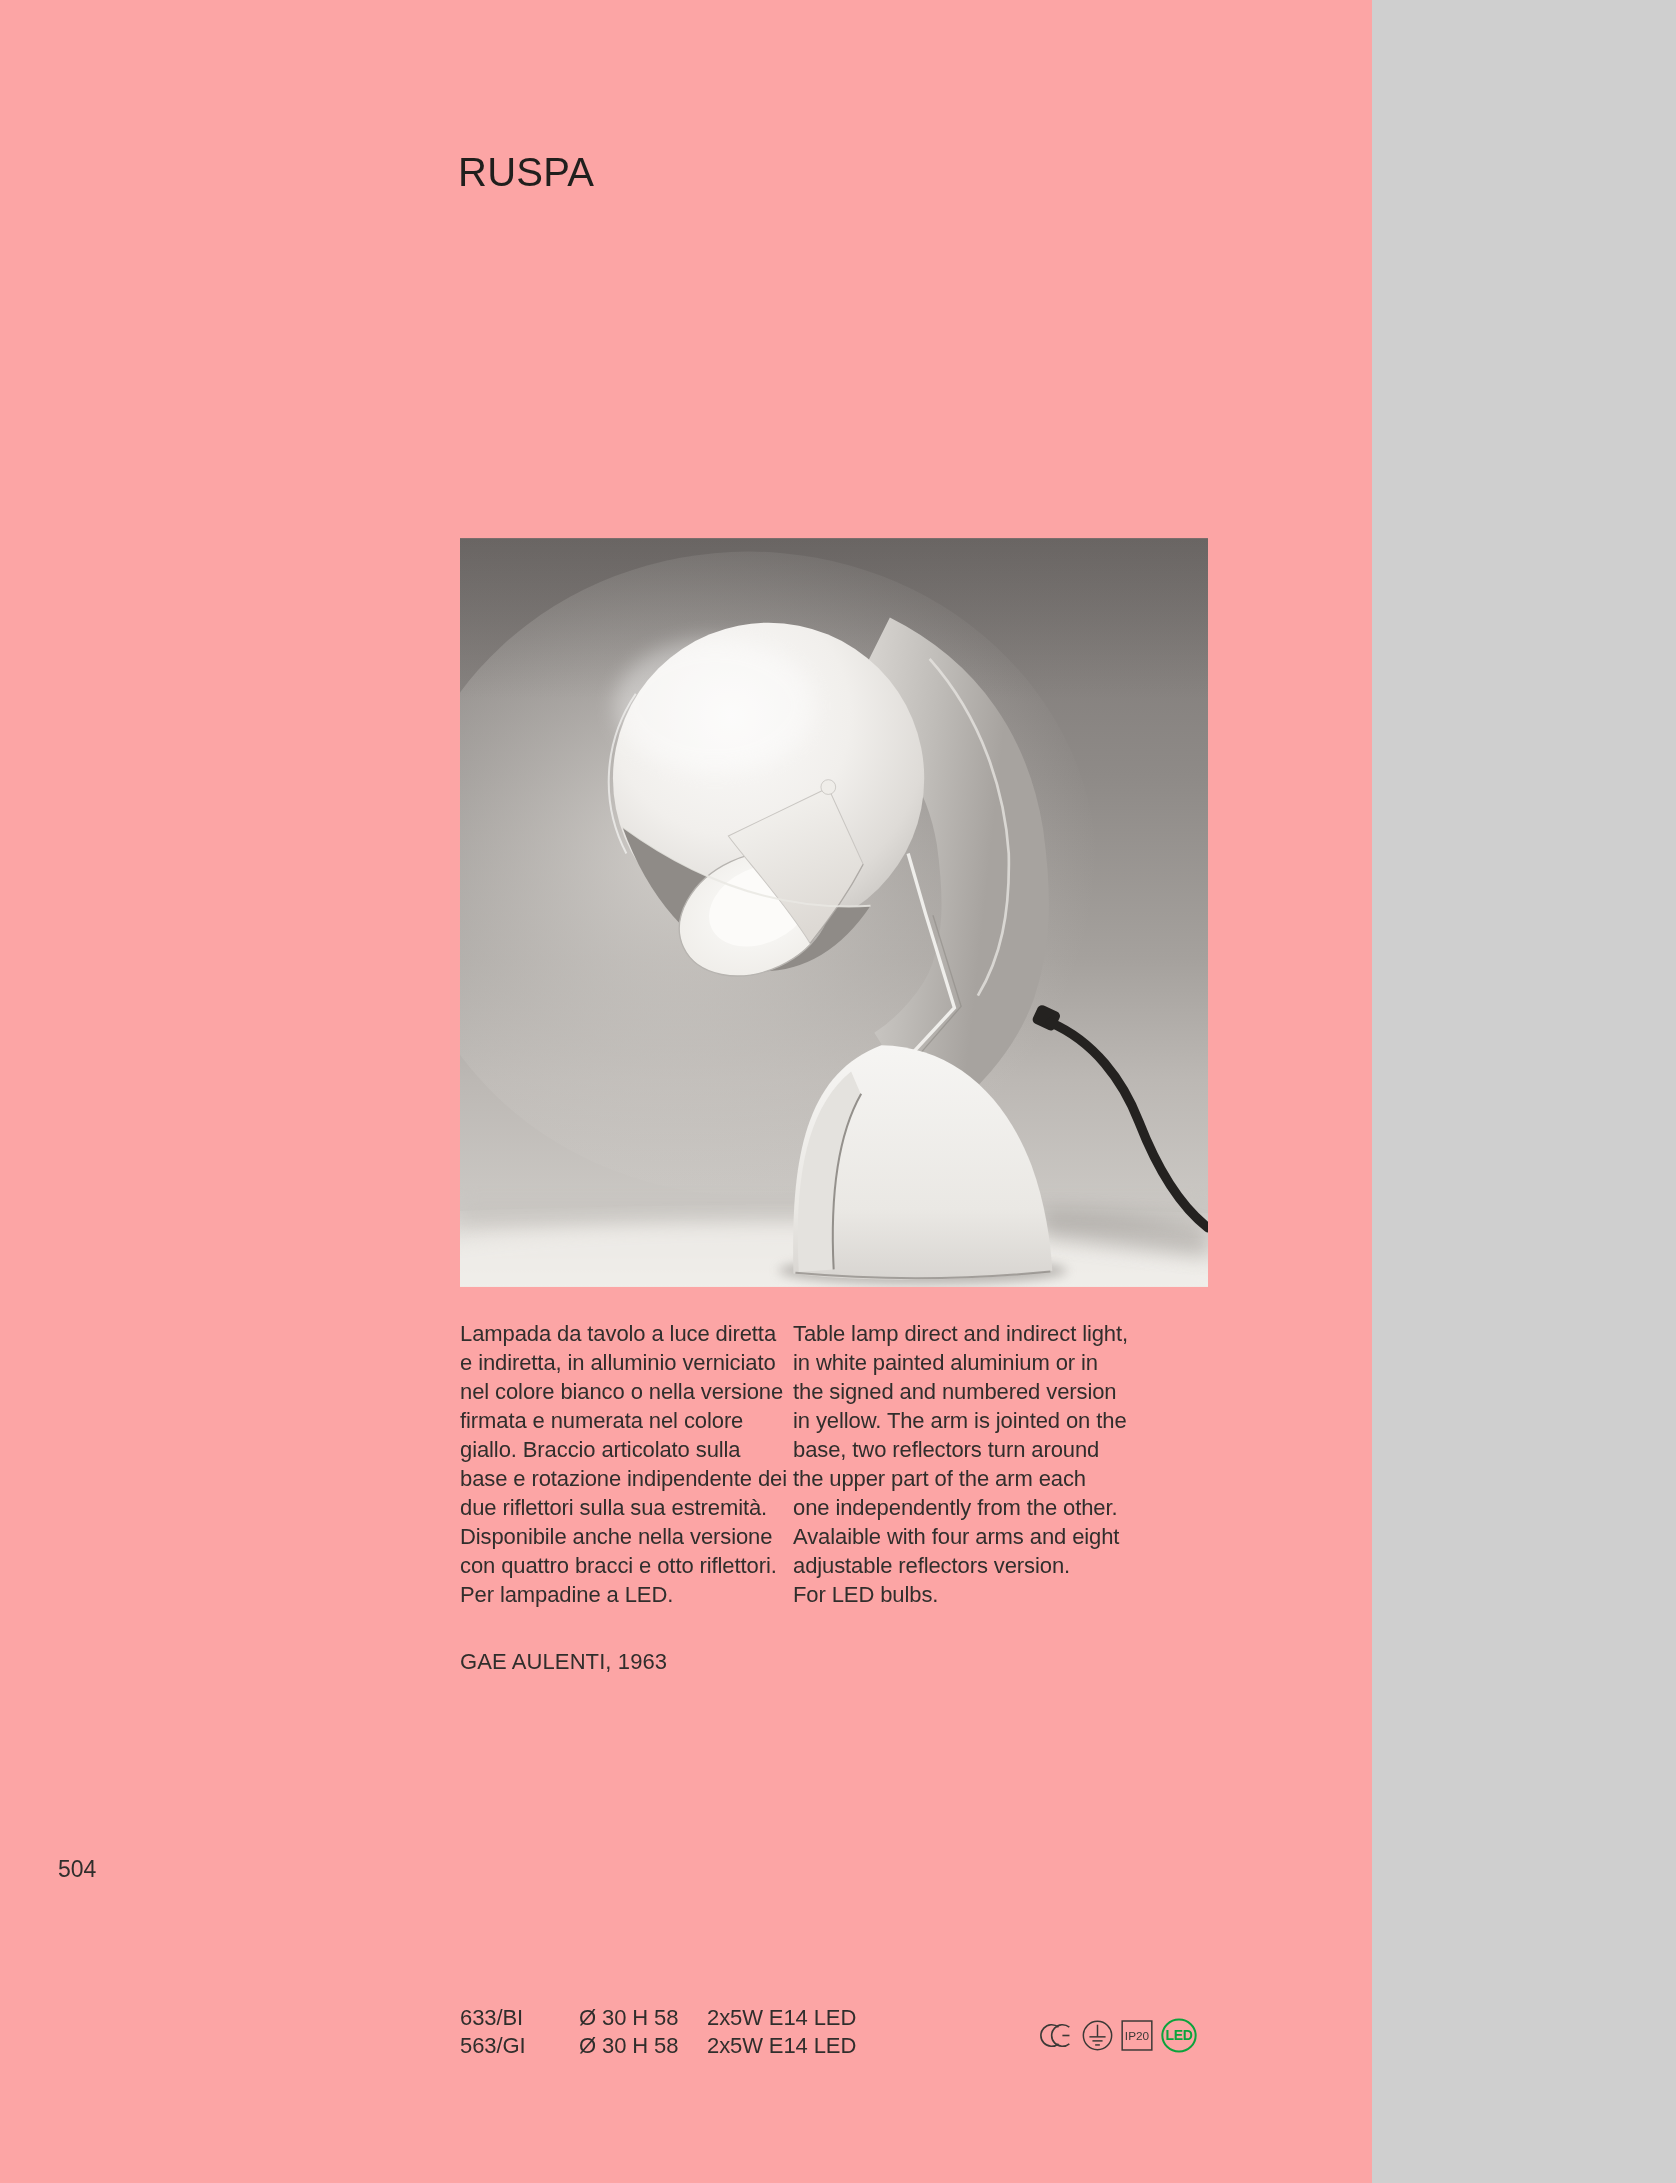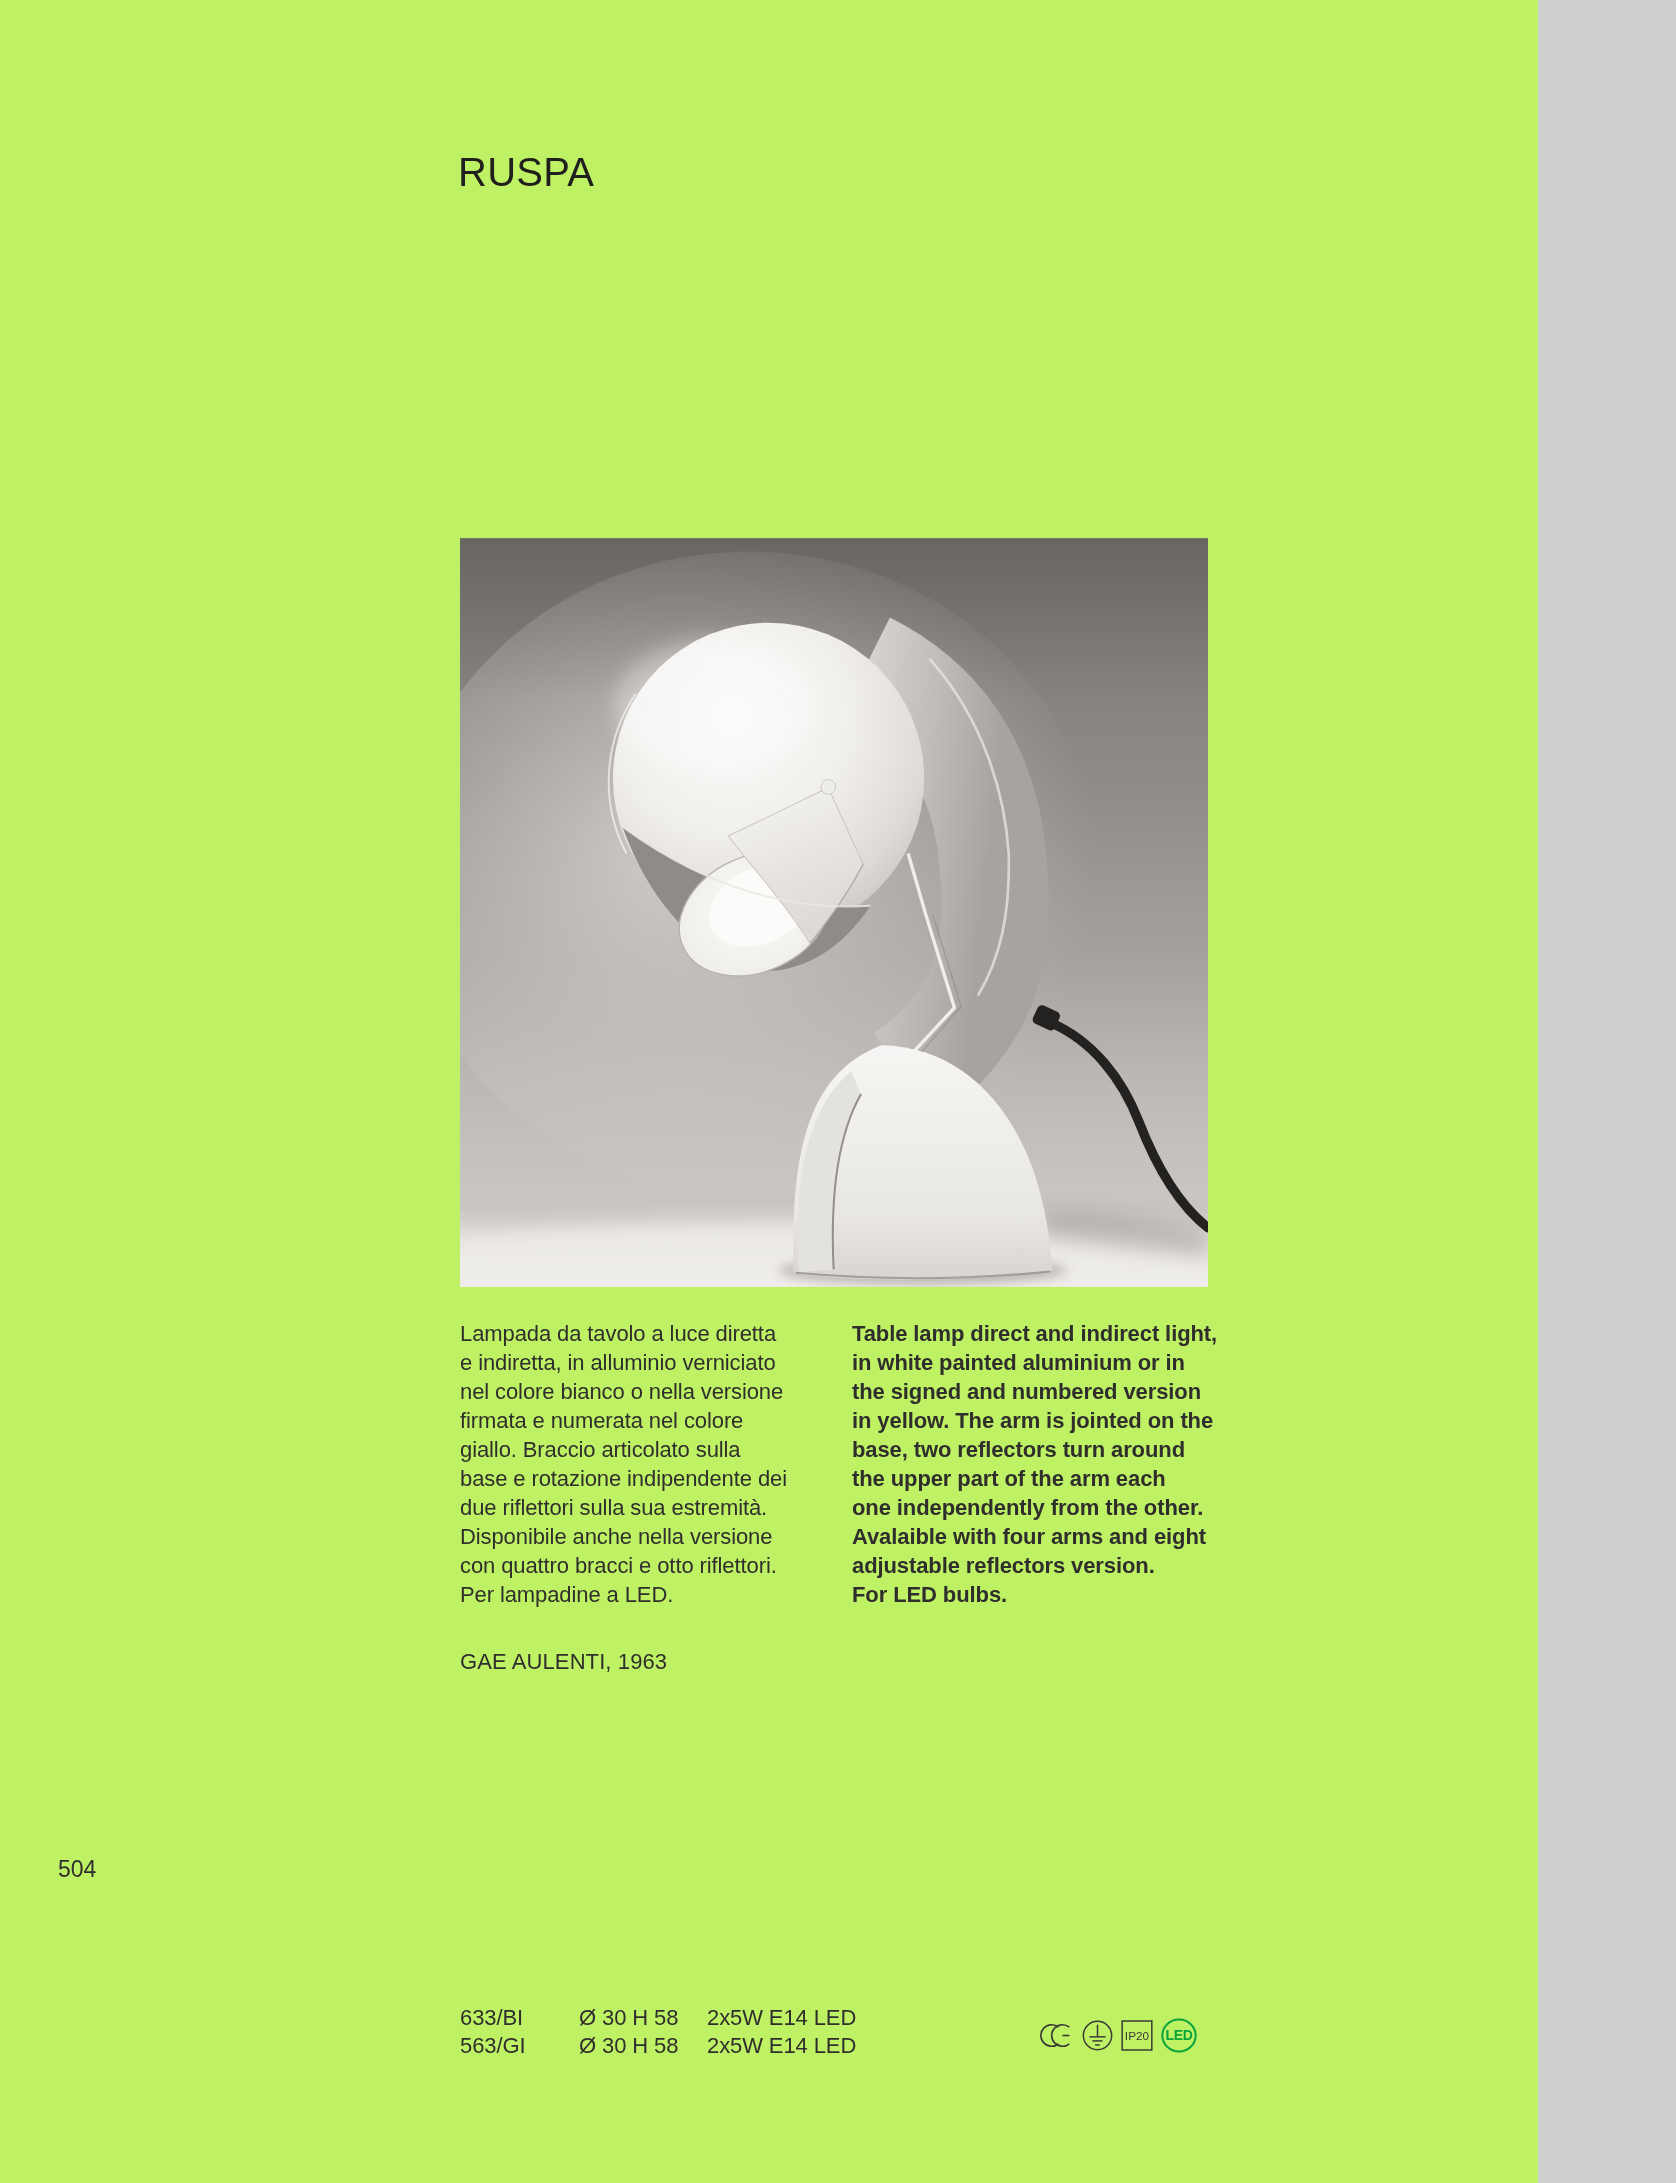--- a/index.html
+++ b/index.html
@@ -1,38 +1,38 @@
 <!DOCTYPE html>
 <html style="font-size:10.7px"><head>
 <meta charset="utf-8">
 <style>
   html,body{margin:0;padding:0;background:#cfcfcf;}
   .page{
     position:relative;
-    width:1538px;height:2183px;
-    background:#bef264;
+    width:1372px;height:2183px;
+    background:#fca5a5;
     font-family:"Liberation Sans", sans-serif;
     color:#2e2c2a;
     overflow:hidden;
   }
   .page-title{
     position:absolute;left:458px;top:152px;
     font-size:40px;line-height:40px;font-weight:400;
     letter-spacing:0.3px;color:#201f1d;
   }
   .photo{
     position:absolute;left:460px;top:538px;width:748px;height:749px;
   }
   .desc{
     position:absolute;top:1319px;
     font-size:22px;line-height:29px;letter-spacing:-0.1px;
     white-space:pre;color:#302e2c;
   }
   .desc.it{left:460px;width:389px;}
-  .desc.en{left:852px;width:416px;font-weight:bold;}
+  .desc.en{left:793px;width:416px;}
   .credit{
     position:absolute;left:460px;top:1648px;
     font-size:22px;line-height:27px;color:#302e2c;letter-spacing:0.1px;
   }
   .page-number{
     position:absolute;left:58px;top:1856px;
     font-size:23px;color:#302e2c;
   }
   .specs{
     position:absolute;left:460px;top:2004px;

